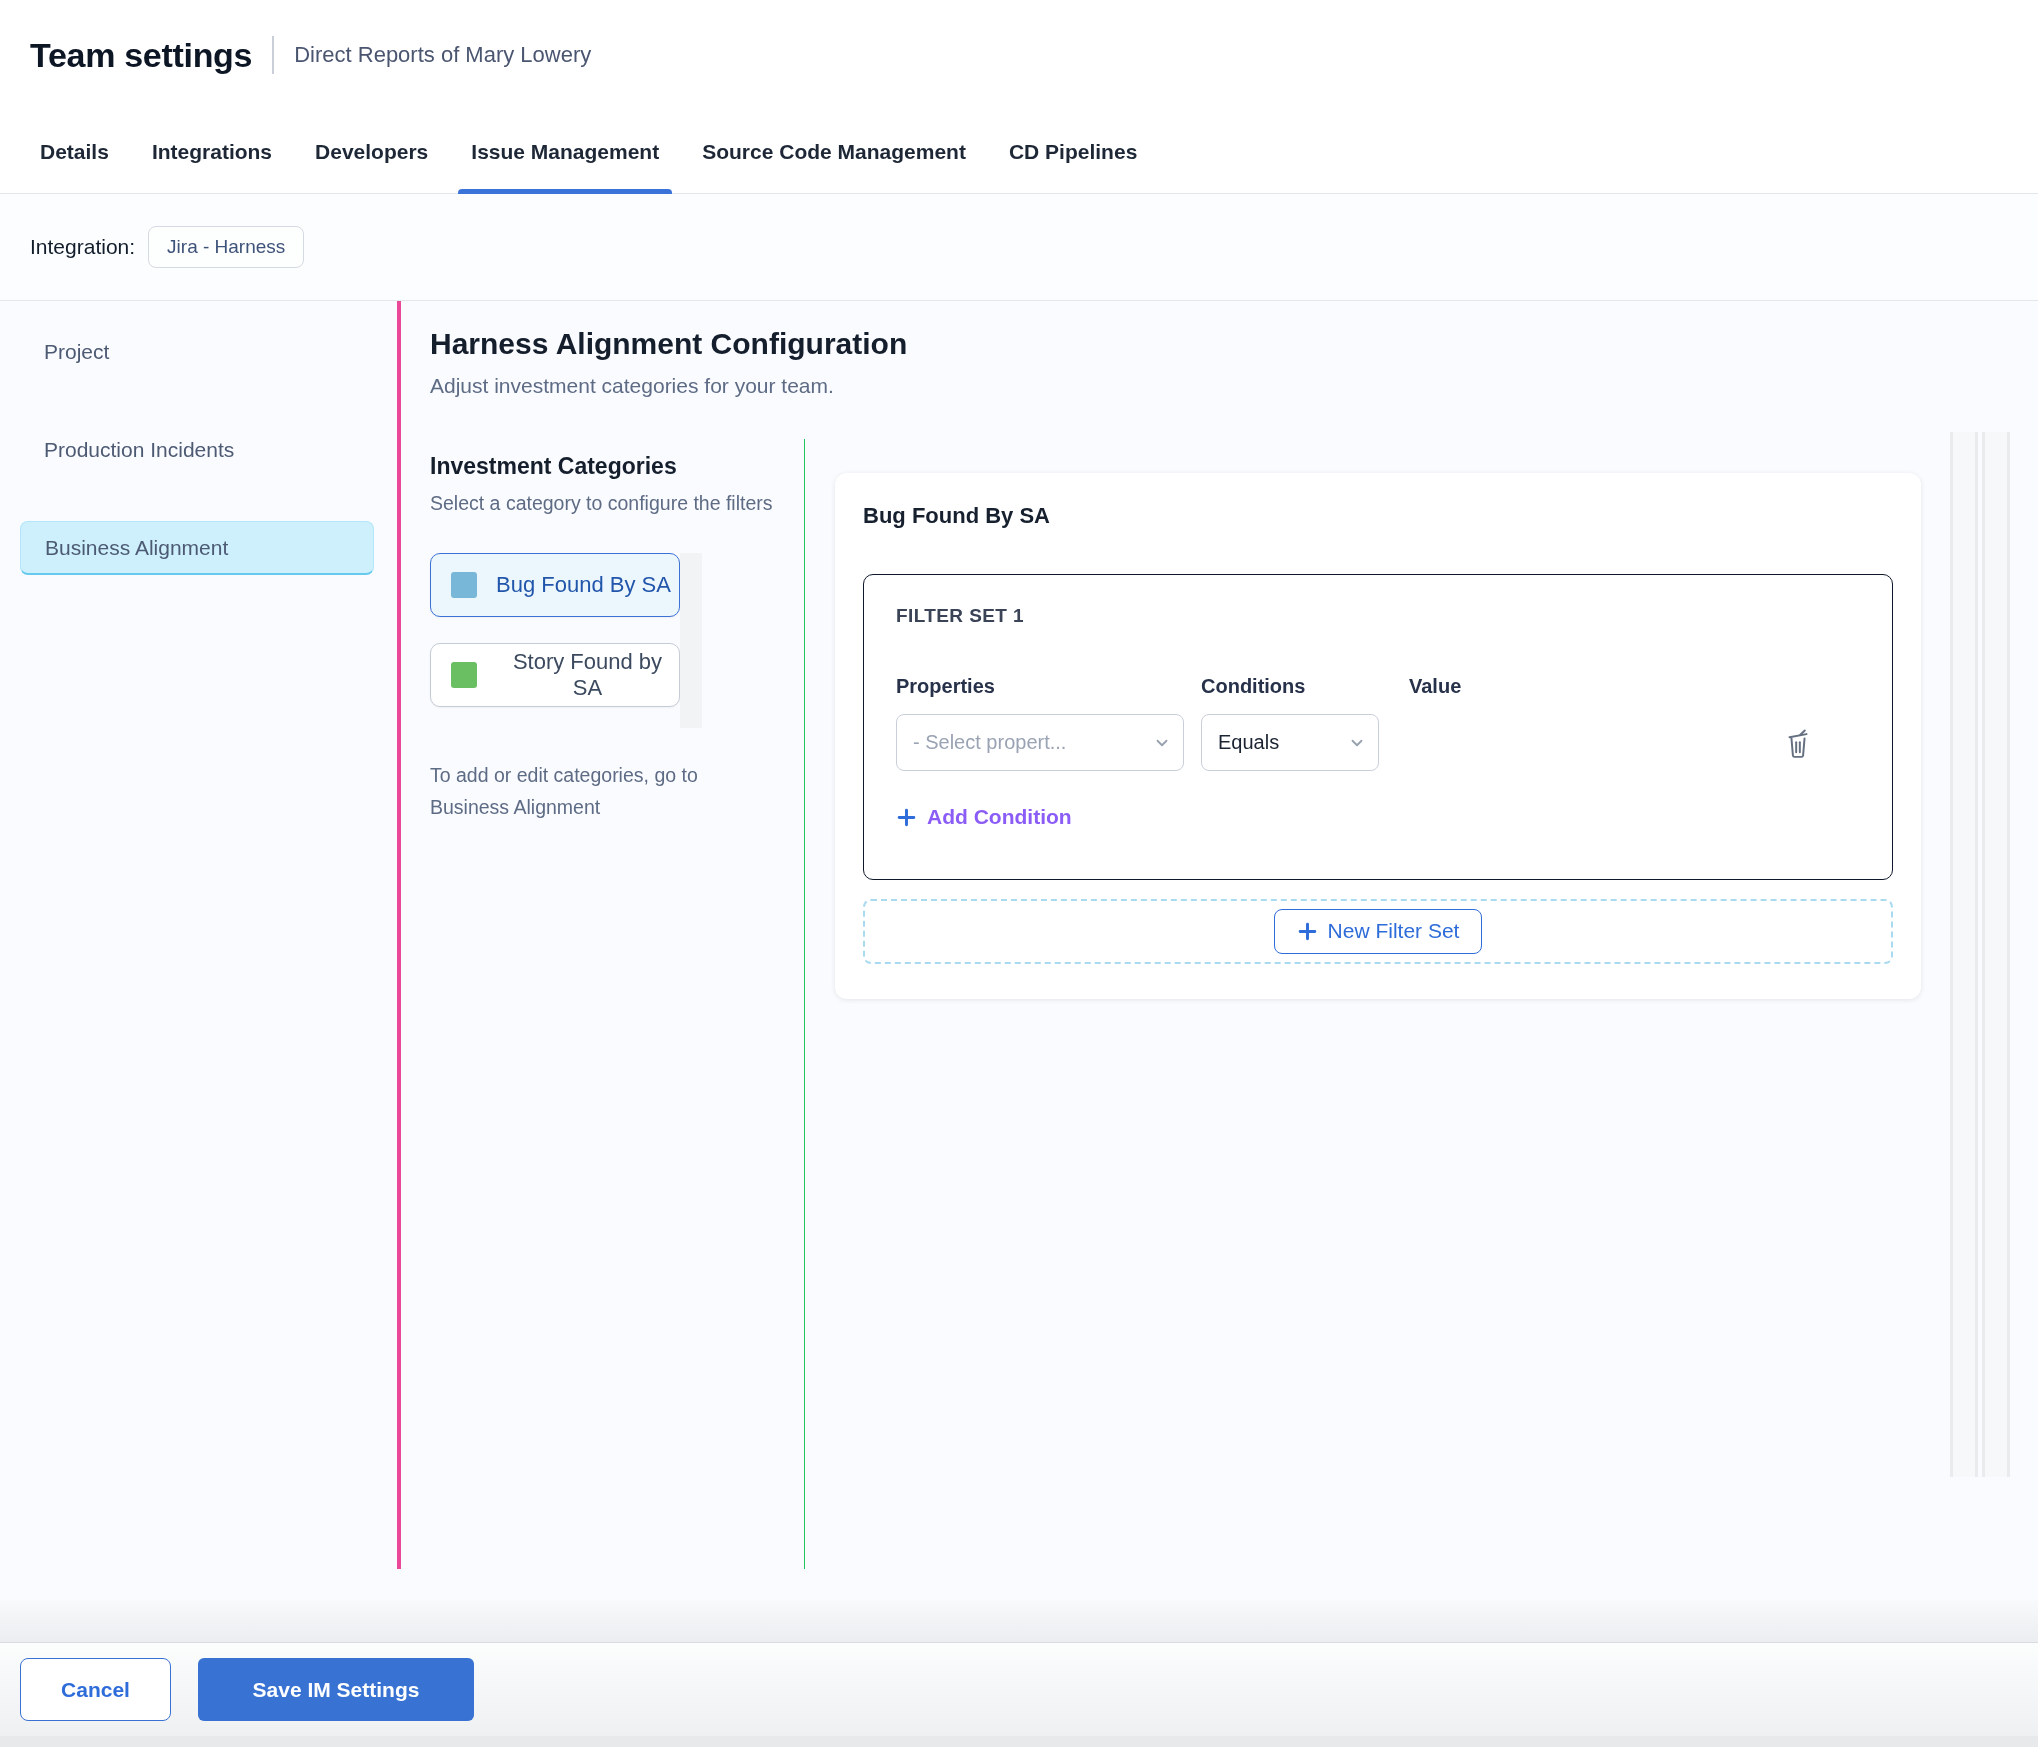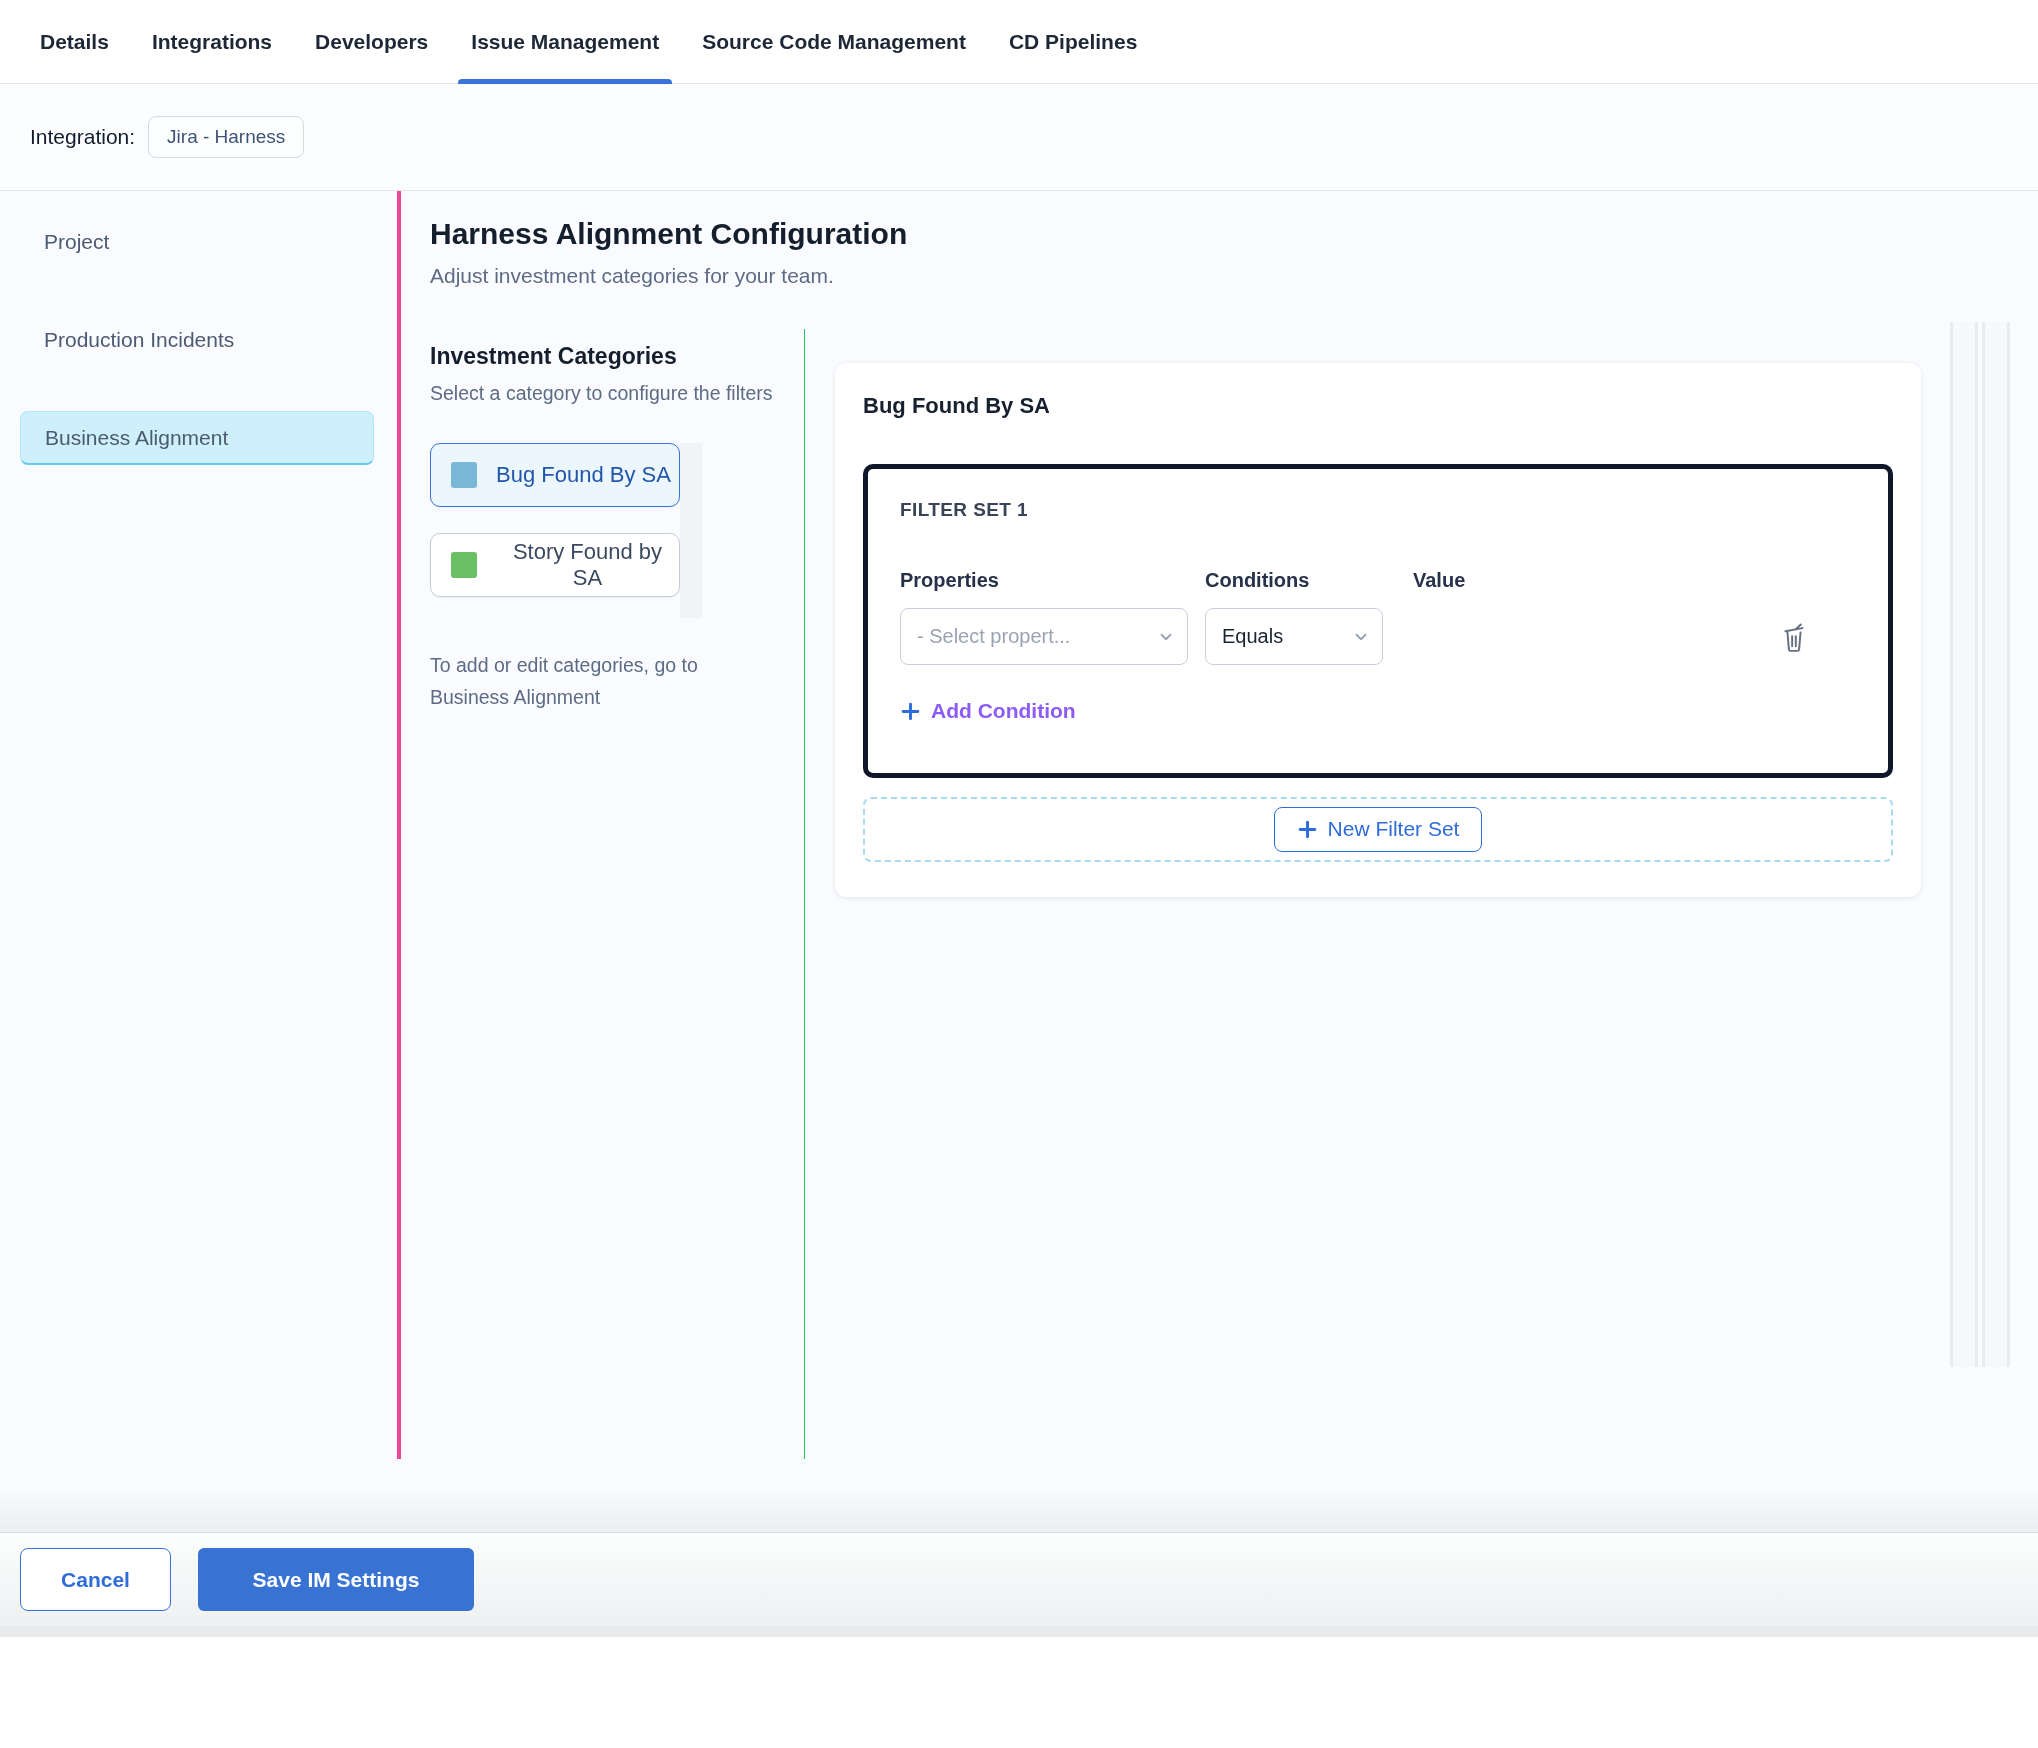--- a/index.html
+++ b/index.html
@@ -40,21 +40,21 @@
              background:#fff; border:1px solid #c6ccd6; border-radius:10px; cursor:pointer;
              font-family:"Liberation Sans", sans-serif; font-size:22px; color:#3c4a5f; box-shadow:0 1px 2px rgba(20,30,50,.05); }
   .cat-btn.selected { background:#ecf6fd; border:1.5px solid #3c72d6; color:#2156ab; }
   .swatch { width:26px; height:26px; border-radius:3px; flex:0 0 auto; }
   .cat-scrollbar { position:absolute; left:250px; top:0; width:22px; height:175px; background:#f2f3f5; }
   .footnote { margin-top:52px; width:340px; font-size:19.5px; line-height:32px; color:#5d6b85; }
   
   .panel-col { flex:1; position:relative; padding:34px 0 0 30px; }
   .card { width:1086px; background:#fff; border-radius:12px; padding:30px 28px 35px; box-shadow:0 1px 5px rgba(25,35,60,.10); }
   .card-title { font-size:22px; font-weight:700; color:#16202e; }
-  .filter-set { margin-top:45px; border:5px solid #0f172a; border-radius:10px; padding:30px 32px 47px; }
+  .filter-set { margin-top:45px; border:1px solid #0f172a; border-radius:10px; padding:30px 32px 47px; }
   .fs-label { font-size:19px; font-weight:700; letter-spacing:.4px; color:#3a4456; }
   .grid { display:grid; grid-template-columns:305px 208px 1fr; }
   .grid.headers { margin-top:48px; font-size:20px; font-weight:700; color:#27324a; }
   .grid.controls { margin-top:16px; align-items:center; }
   .select { position:relative; width:288px; height:57px; background:#fff; border:1px solid #c9cfd9; border-radius:8px;
             display:flex; align-items:center; padding:0 40px 0 16px; cursor:pointer; }
   .select.narrow { width:178px; }
   .select .ph { font-size:20px; color:#9aa3b3; white-space:nowrap; overflow:hidden; }
   .select .val { font-size:20px; color:#1b2433; }
   .select svg { position:absolute; right:12px; top:50%; transform:translateY(-50%); }
@@ -79,20 +79,25 @@
   .btn { font-family:"Liberation Sans", sans-serif; font-size:21px; font-weight:700; cursor:pointer; }
   .btn-cancel { width:151px; height:63px; background:#fff; color:#2e6cd9; border:1px solid #3a72d4; border-radius:8px; }
   .btn-save { width:276px; height:63px; background:#3873d3; color:#fff; border:none; border-radius:6px; }
   .bottom-strip { height:11px; background:#e7e9eb; }
 </style>
 </head>
 <body>
 
 <div class="page">
 
+  <header class="titlebar">
+    <h1>Team settings</h1>
+    <span class="vbar"></span>
+    <span class="subtitle">Direct Reports of Mary Lowery</span>
+  </header>
 
   <nav class="tabs">
     <div class="tab">Details</div>
     <div class="tab">Integrations</div>
     <div class="tab">Developers</div>
     <div class="tab active">Issue Management</div>
     <div class="tab">Source Code Management</div>
     <div class="tab">CD Pipelines</div>
   </nav>
 

